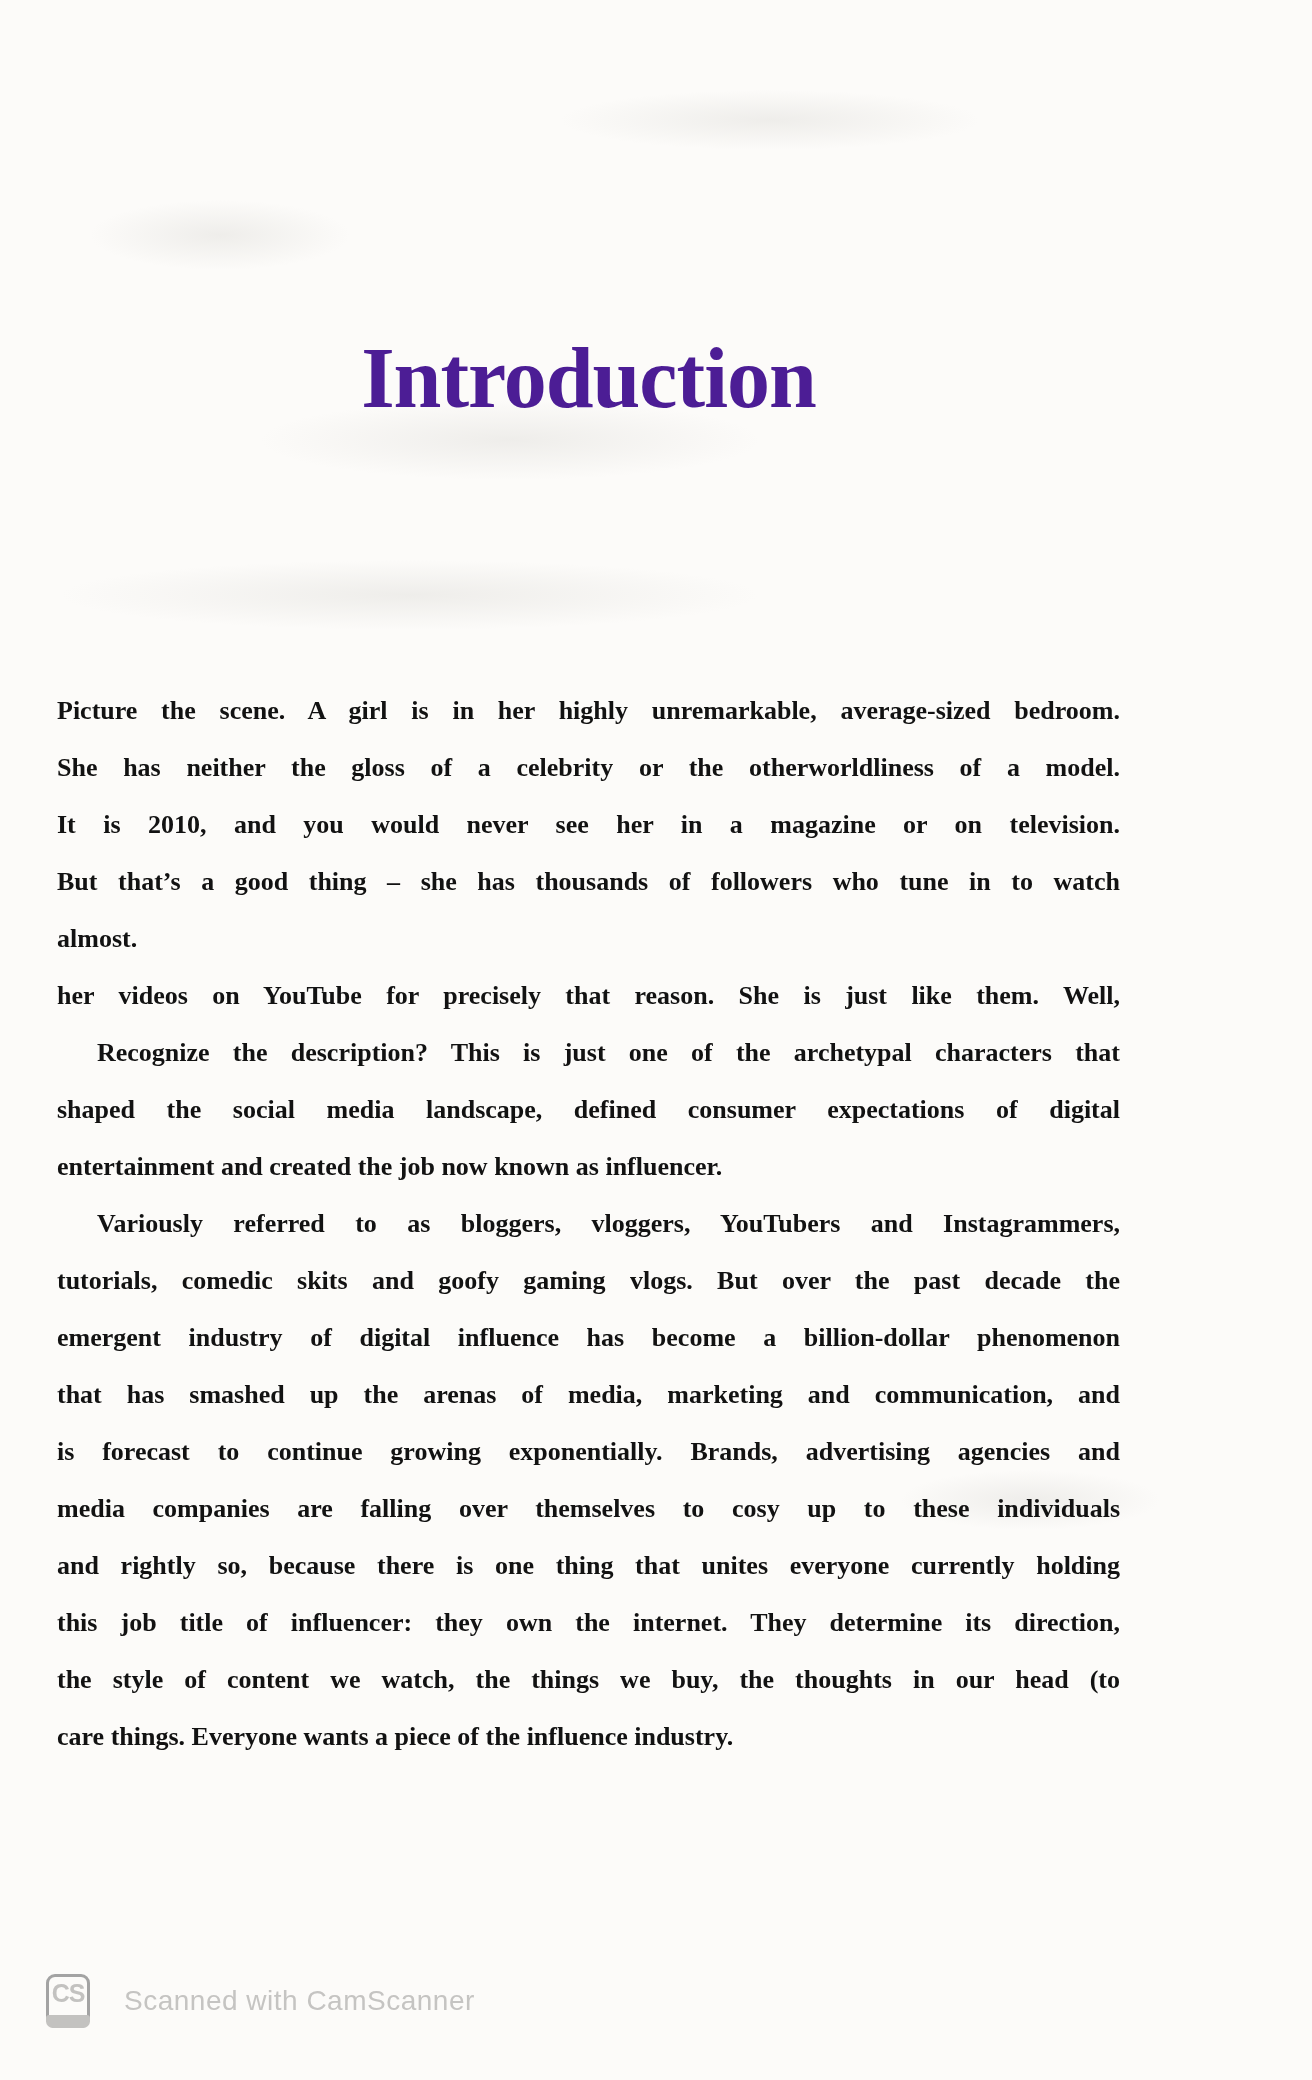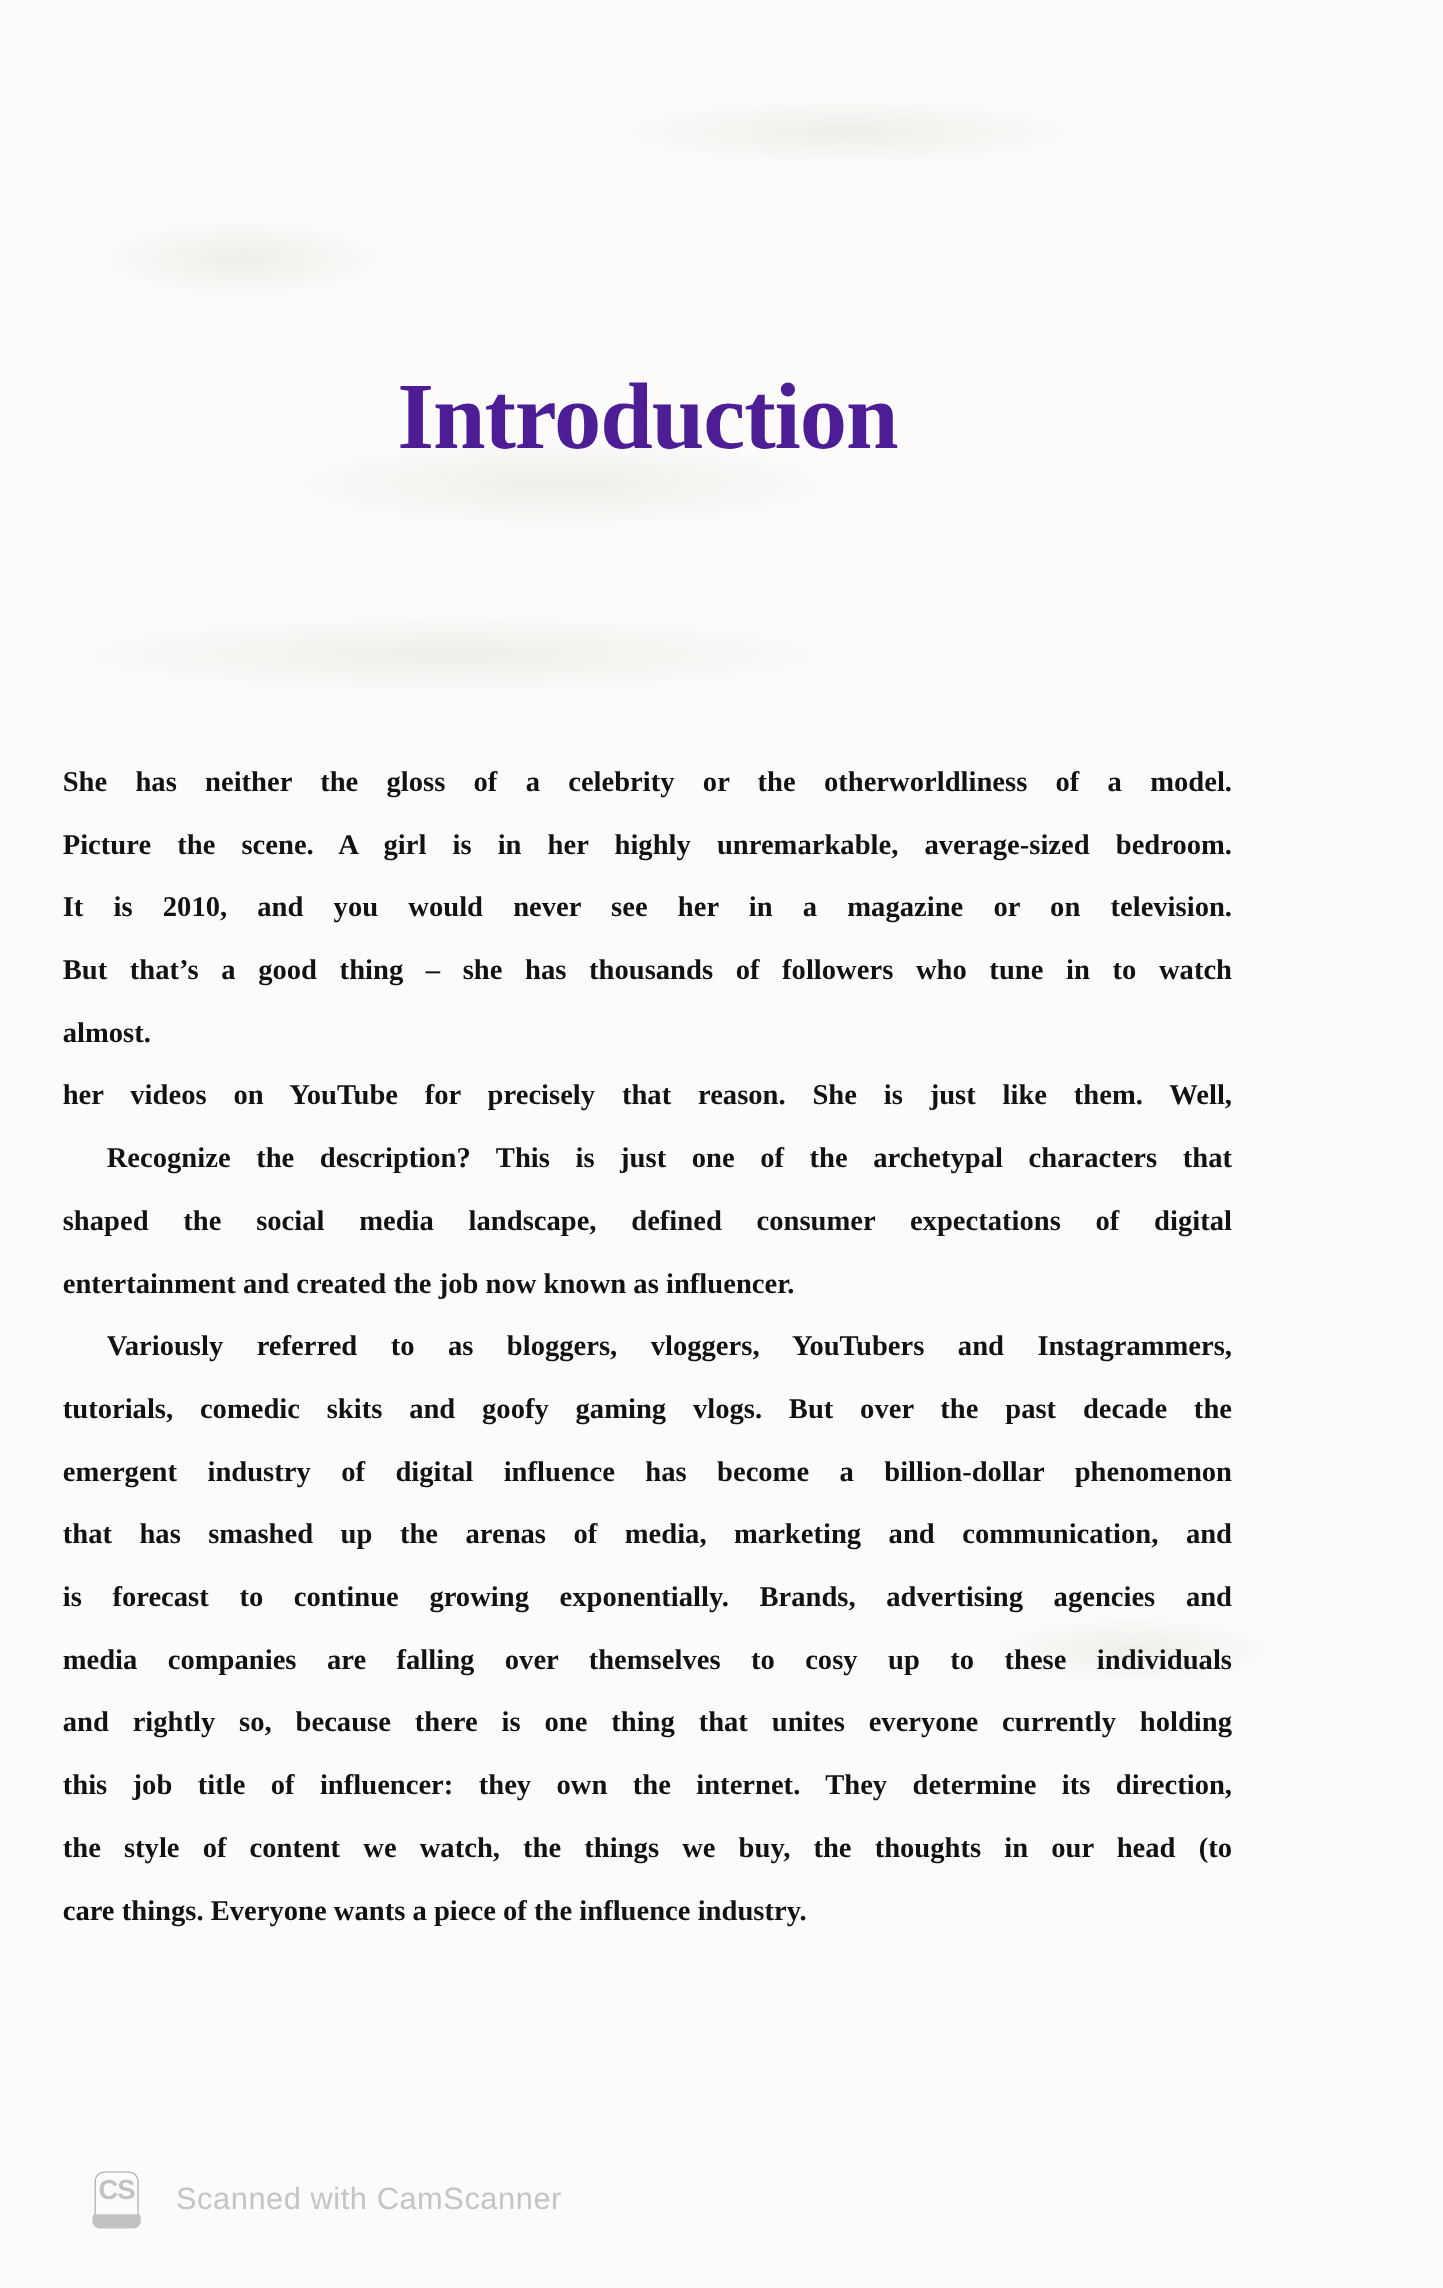--- a/index.html
+++ b/index.html
@@ -68,24 +68,23 @@
     left: 46px;
     top: 1974px;
     display: flex;
     align-items: center;
     gap: 34px;
   }
   .cs-logo {
     position: relative;
     width: 38px;
     height: 48px;
-    border: 1px solid #a3a3a3;
+    border: 3px solid #a3a3a3;
     border-radius: 9px;
     background: transparent;
-    margin-left: 40px;
   }
   .cs-letters {
     position: absolute;
     left: 0;
     top: 2px;
     width: 100%;
     text-align: center;
     font-family: "Liberation Sans", sans-serif;
     font-weight: bold;
     font-size: 25px;
@@ -115,22 +114,22 @@
 
 <div class="smudge s1"></div>
 <div class="smudge s2"></div>
 <div class="smudge s3"></div>
 <div class="smudge s4"></div>
 <div class="smudge s5"></div>
 
 <h1 class="page-title">Introduction</h1>
 
 <div class="body-text" id="body-text">
+    <div class="text-line">Picture the scene. A girl is in her highly unremarkable, average-sized bedroom.</div>
     <div class="text-line">She has neither the gloss of a celebrity or the otherworldliness of a model.</div>
-    <div class="text-line">Picture the scene. A girl is in her highly unremarkable, average-sized bedroom.</div>
     <div class="text-line">It is 2010, and you would never see her in a magazine or on television.</div>
     <div class="text-line">But that’s a good thing – she has thousands of followers who tune in to watch</div>
     <div class="text-line last">almost.</div>
     <div class="text-line">her videos on YouTube for precisely that reason. She is just like them. Well,</div>
     <div class="text-line indent">Recognize the description? This is just one of the archetypal characters that</div>
     <div class="text-line">shaped the social media landscape, defined consumer expectations of digital</div>
     <div class="text-line last">entertainment and created the job now known as influencer.</div>
     <div class="text-line indent">Variously referred to as bloggers, vloggers, YouTubers and Instagrammers,</div>
     <div class="text-line">tutorials, comedic skits and goofy gaming vlogs. But over the past decade the</div>
     <div class="text-line">emergent industry of digital influence has become a billion-dollar phenomenon</div>

